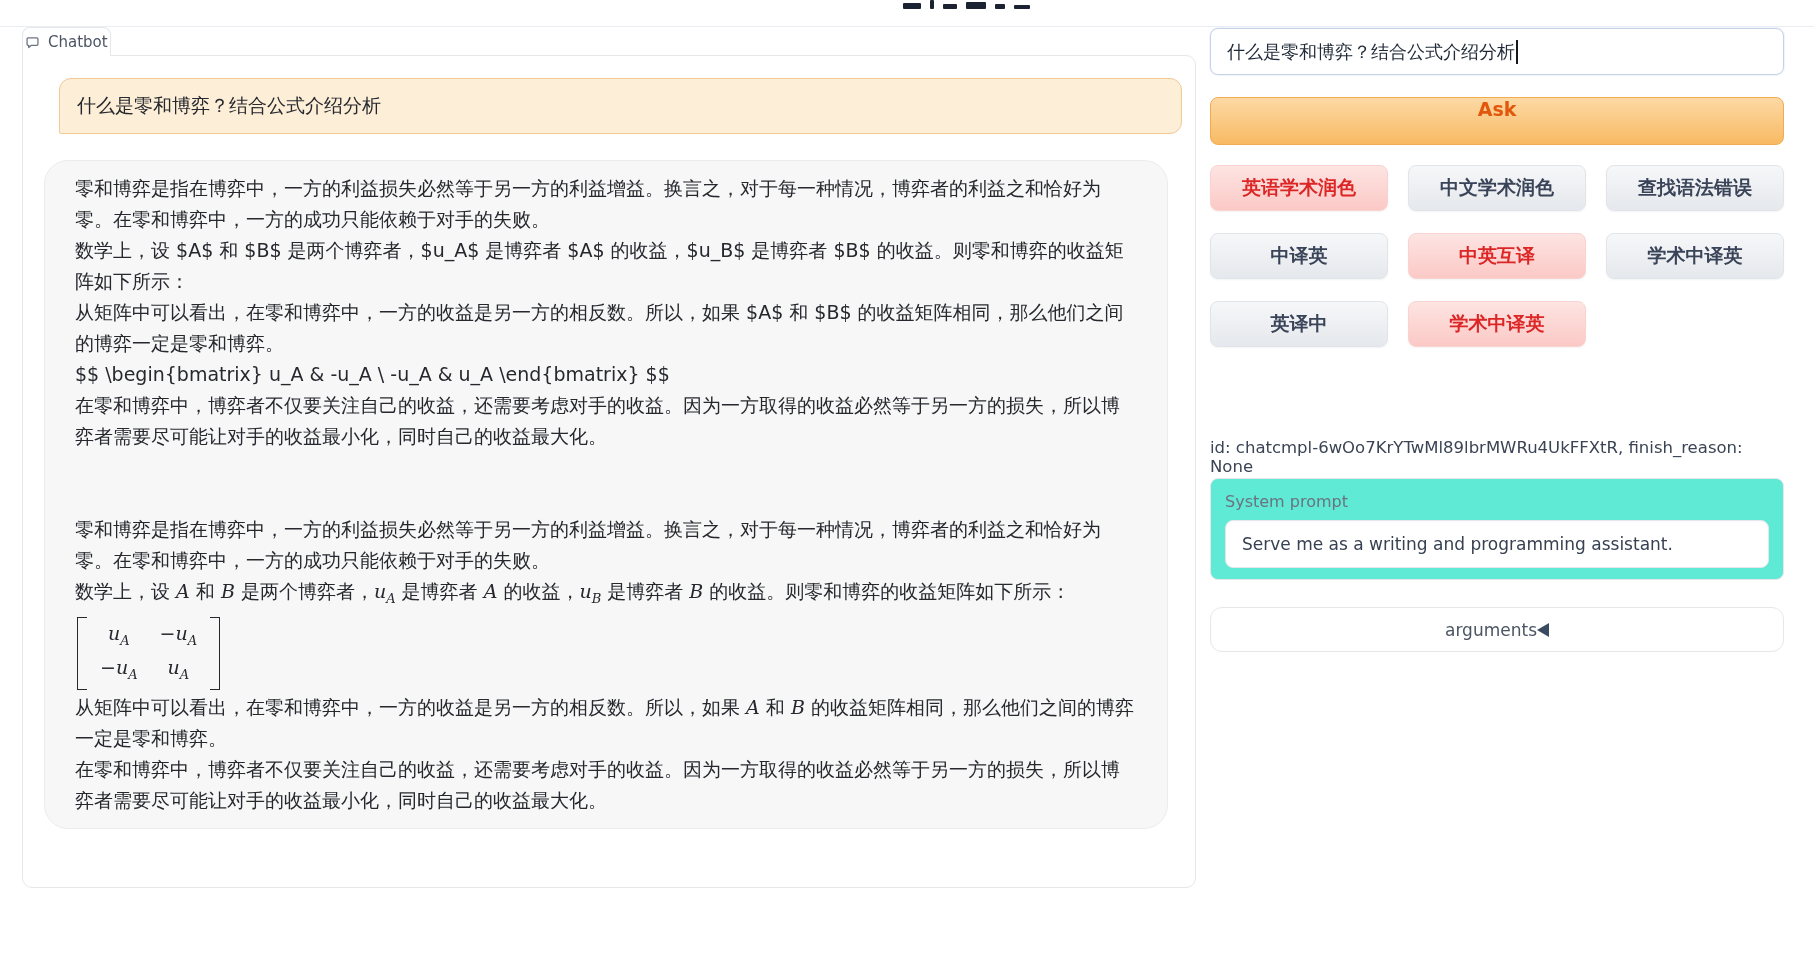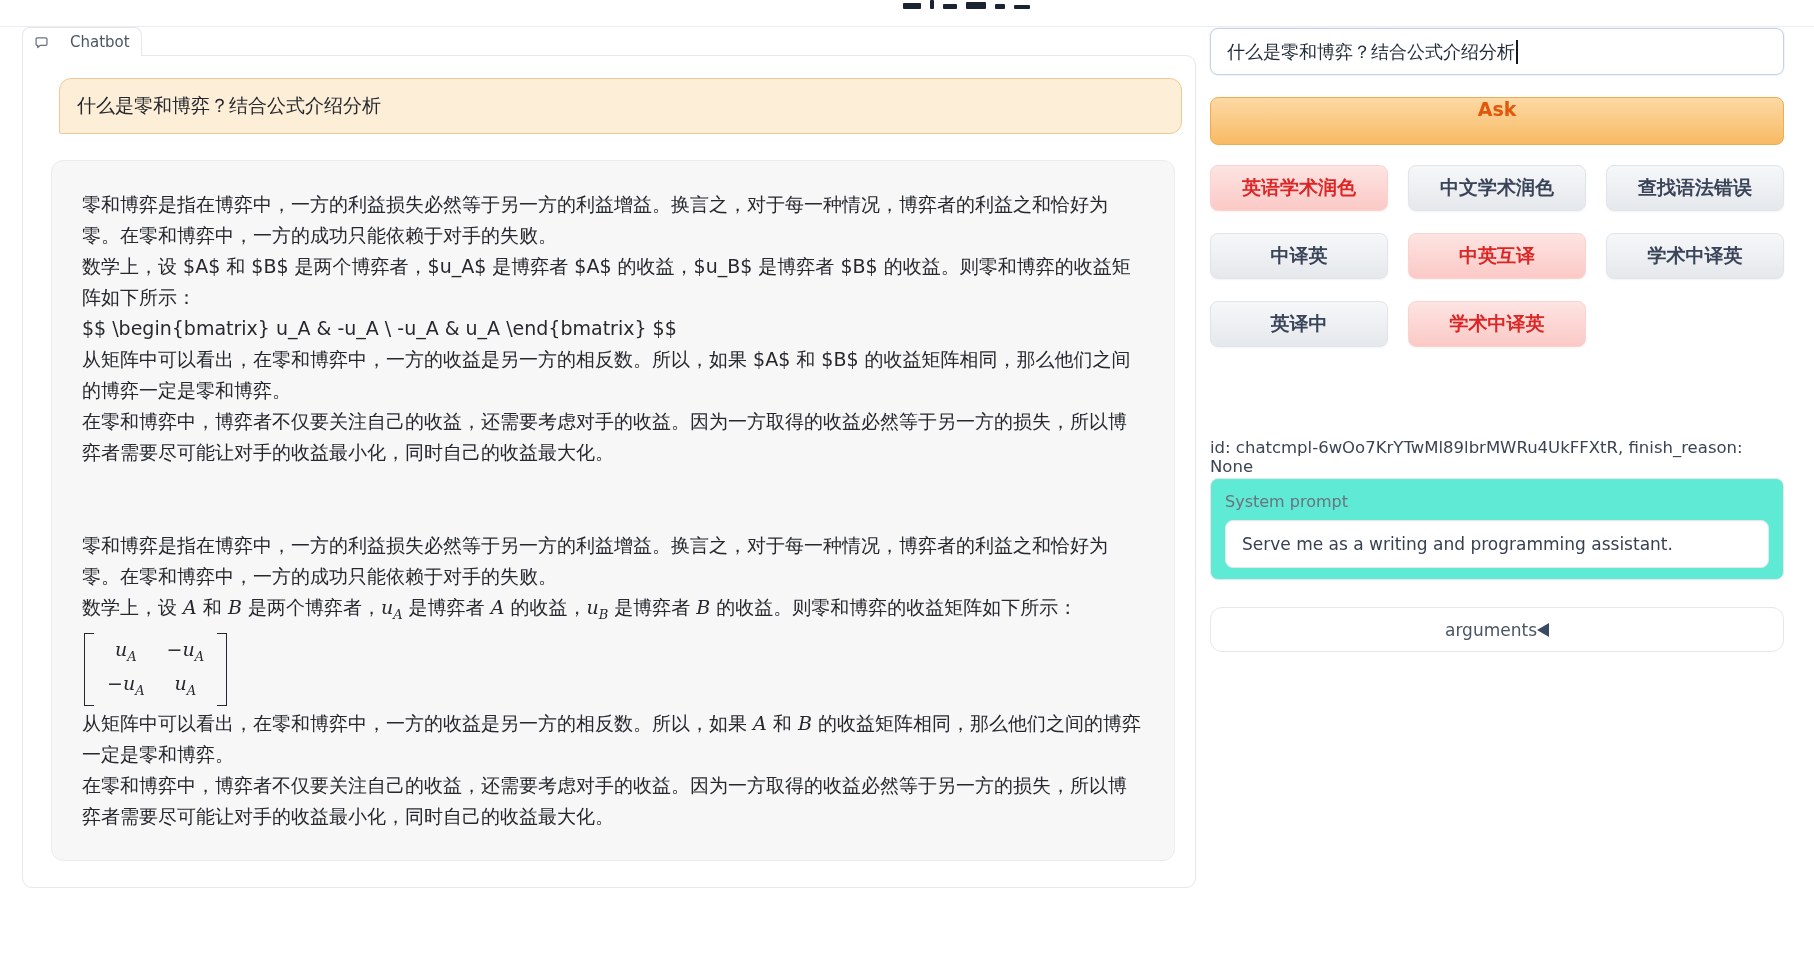--- a/index.html
+++ b/index.html
@@ -16,32 +16,32 @@
   .ct1{width:18px;height:6px;margin-top:3px;}
   .ct2{width:4px;height:9px;}
   .ct3{width:14px;height:5px;margin-top:4px;}
   .ct4{width:20px;height:7px;margin-top:2px;}
   .ct5{width:10px;height:5px;margin-top:4px;}
   .ct6{width:16px;height:4px;margin-top:5px;}
 
   
   .chat-tab{position:absolute;left:22px;top:27px;height:29px;box-sizing:border-box;
     background:#fff;border:1px solid #e5e7eb;border-bottom:none;border-radius:8px 8px 0 0;
-    display:flex;align-items:center;gap:21px;padding:0 11px;color:#4b5563;font-size:15px;z-index:3;}
+    display:flex;align-items:center;gap:8px;padding:0 2px;color:#4b5563;font-size:15px;z-index:3;}
   .chat-tab svg{display:block;}
 
   
   .chat-panel{position:absolute;left:22px;top:55px;width:1174px;height:833px;box-sizing:border-box;
     background:#fff;border:1px solid #e5e7eb;border-radius:0 10px 10px 10px;z-index:2;}
   .user-bubble{position:absolute;left:36px;top:22px;width:1123px;height:56px;box-sizing:border-box;
     background:#fdeed8;border:1px solid #f2c894;border-radius:12px 12px 12px 2px;
     display:flex;align-items:center;padding:0 17px;font-size:19px;color:#26282d;}
-  .bot-bubble{position:absolute;left:28px;top:104px;width:1124px;box-sizing:border-box;
-    background:#f7f7f8;border:1px solid #ececee;border-radius:12px;
-    padding:28px 30px;font-size:19px;line-height:31px;color:#26282d;}
+  .bot-bubble{position:absolute;left:21px;top:104px;width:1124px;box-sizing:border-box;
+    background:#f7f7f8;border:1px solid #ececee;border-radius:24px;
+    padding:12px 30px;font-size:19px;line-height:31px;color:#26282d;}
   .bot-bubble p{margin:0;}
   .block-gap{height:62px;}
   .bot-bubble i,.bot-bubble sub{font-family:"DejaVu Serif","Liberation Serif",serif;font-style:italic;}
   .bot-bubble sub{font-size:13px;}
   
   .matrix{display:inline-flex;align-items:stretch;margin:3px 0 2px 2px;vertical-align:middle;}
   .br-l,.br-r{width:9px;}
   .br-l{border:1.7px solid #26282d;border-right:none;}
   .br-r{border:1.7px solid #26282d;border-left:none;}
   .mcells{display:grid;grid-template-columns:auto auto;column-gap:22px;row-gap:0;
@@ -101,22 +101,22 @@
 <div class="chat-panel">
 
   <div class="user-bubble">
     <span>什么是零和博弈？结合公式介绍分析</span>
   </div>
 
   <div class="bot-bubble">
     
     <p>零和博弈是指在博弈中，一方的利益损失必然等于另一方的利益增益。换言之，对于每一种情况，博弈者的利益之和恰好为零。在零和博弈中，一方的成功只能依赖于对手的失败。</p>
     <p>数学上，设 $A$ 和 $B$ 是两个博弈者，$u_A$ 是博弈者 $A$ 的收益，$u_B$ 是博弈者 $B$ 的收益。则零和博弈的收益矩阵如下所示：</p>
+    <p>从矩阵中可以看出，在零和博弈中，一方的收益是另一方的相反数。所以，如果 $A$ 和 $B$ 的收益矩阵相同，那么他们之间的博弈一定是零和博弈。</p>
     <p>$$ \begin{bmatrix} u_A &amp; -u_A \ -u_A &amp; u_A \end{bmatrix} $$</p>
-    <p>从矩阵中可以看出，在零和博弈中，一方的收益是另一方的相反数。所以，如果 $A$ 和 $B$ 的收益矩阵相同，那么他们之间的博弈一定是零和博弈。</p>
     <p>在零和博弈中，博弈者不仅要关注自己的收益，还需要考虑对手的收益。因为一方取得的收益必然等于另一方的损失，所以博弈者需要尽可能让对手的收益最小化，同时自己的收益最大化。</p>
 
     <div class="block-gap"></div>
 
     
     <p>零和博弈是指在博弈中，一方的利益损失必然等于另一方的利益增益。换言之，对于每一种情况，博弈者的利益之和恰好为零。在零和博弈中，一方的成功只能依赖于对手的失败。</p>
     <p><span>数学上，设 </span><i>A</i><span> 和 </span><i>B</i><span> 是两个博弈者，</span><i>u</i><sub>A</sub><span> 是博弈者 </span><i>A</i><span> 的收益，</span><i>u</i><sub>B</sub><span> 是博弈者 </span><i>B</i><span> 的收益。则零和博弈的收益矩阵如下所示：</span></p>
 
     <div class="matrix">
       <span class="br-l"></span>

